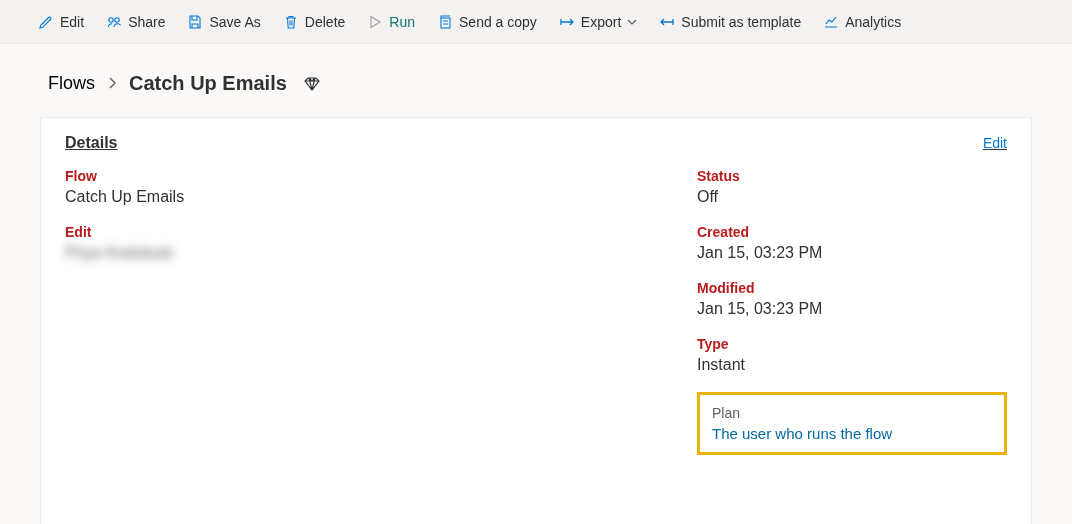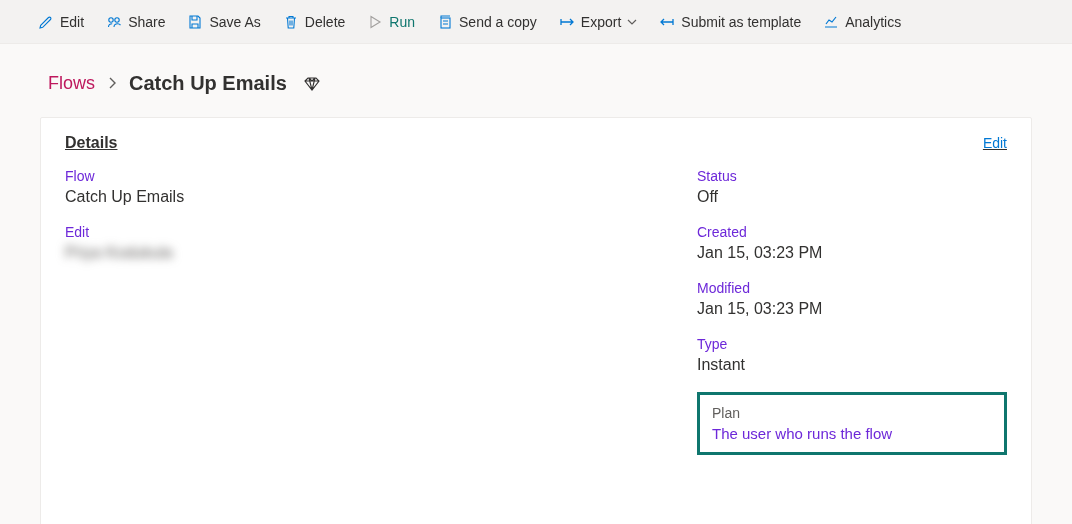--- a/index.html
+++ b/index.html
@@ -40,21 +40,21 @@
       padding: 24px 40px 0 40px;
     }
     .breadcrumb {
       display: flex;
       align-items: center;
       gap: 12px;
       padding: 4px 0 22px 8px;
     }
     .bc-root {
       font-size: 18px;
-      color: #be185d;
+      color: #000000;
       cursor: pointer;
     }
     .bc-sep {
       color: #a19f9d;
       font-size: 14px;
     }
     .bc-current {
       font-size: 20px;
       font-weight: 600;
     }
@@ -95,43 +95,43 @@
       min-width: 0;
     }
     .col-right {
       width: 310px;
     }
     .field {
       margin-bottom: 18px;
     }
     .field-label {
       font-size: 14px;
-      font-weight: 400;
-      color: #6d28d9;
+      font-weight: 700;
+      color: #b91c1c;
       margin-bottom: 4px;
     }
     .field-value {
       font-size: 16px;
       color: #323130;
     }
     .field-value.blurred {
       filter: blur(5px);
       color: #605e5c;
     }
     .plan-box {
-      border: 3px solid #0f766e;
+      border: 3px solid #eab308;
       padding: 10px 12px;
       margin-top: 2px;
     }
     .plan-box .field-label {
       color: #605e5c;
       font-weight: 400;
     }
     .plan-box .field-value {
-      color: #6d28d9;
+      color: #0369a1;
       font-size: 15px;
     }
     .chev-sep { color:#605e5c; }
   </style>
 </head>
 <body>
 
 <div class="toolbar">
   <div class="toolbar-btn">
     <span class="icon">

